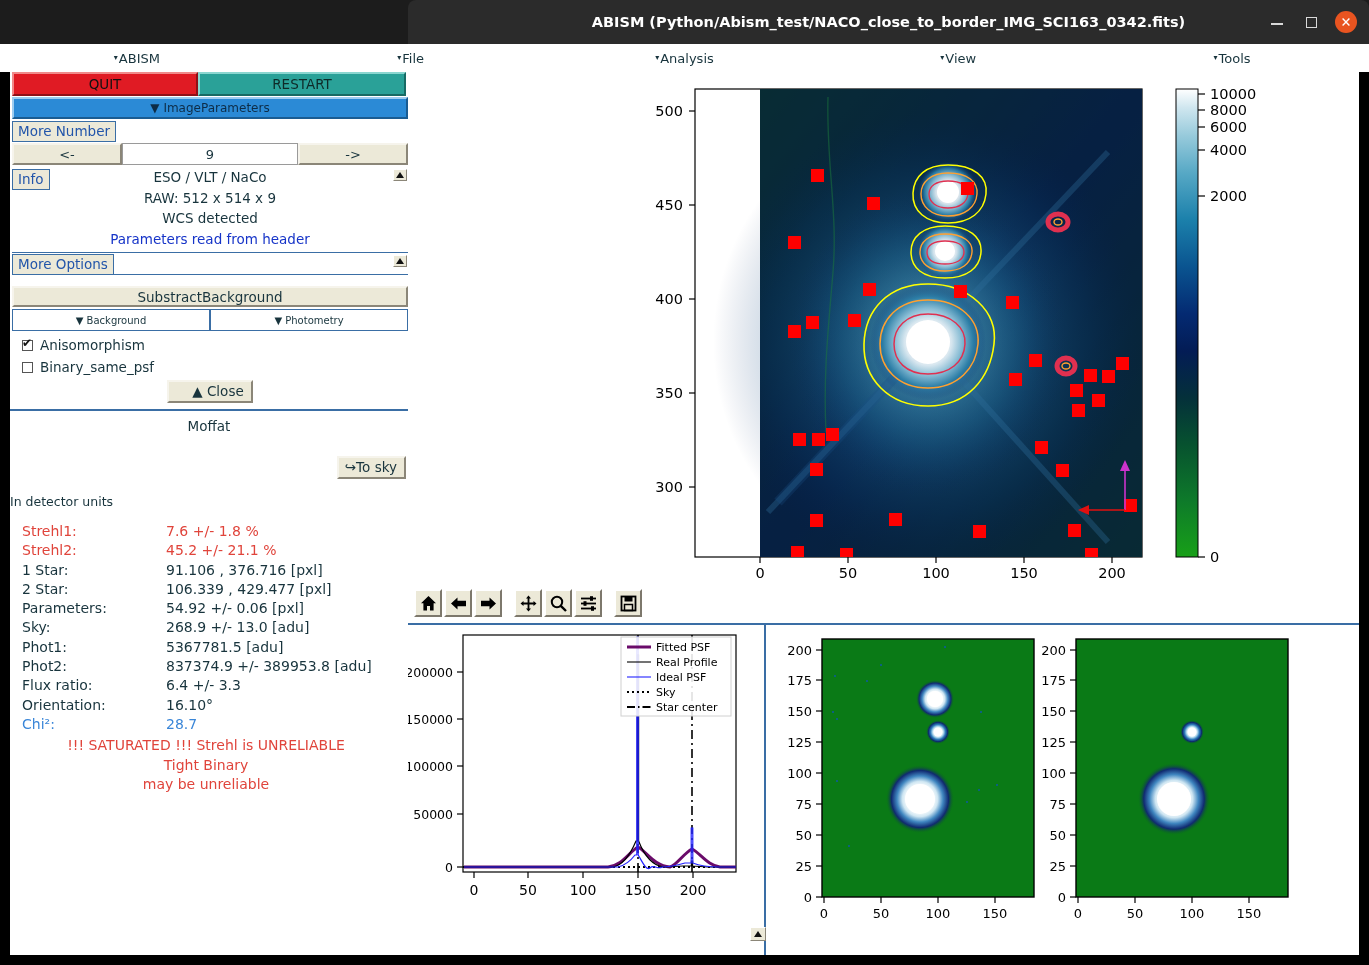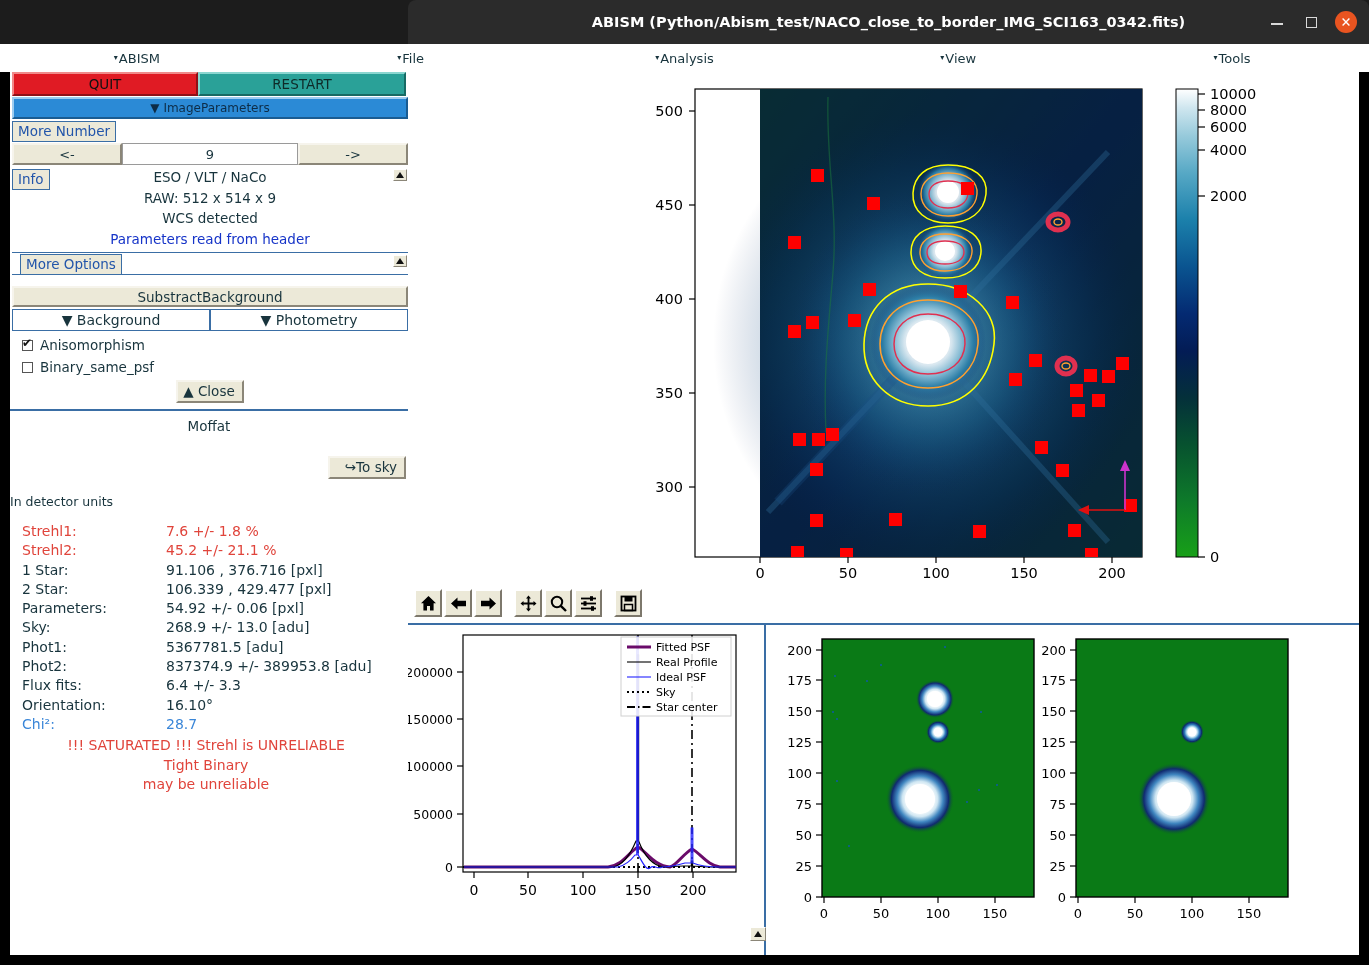--- a/index.html
+++ b/index.html
@@ -134,47 +134,47 @@
     width: 396px; height: 21px; background: #ece9d8;
     border-top: 2px solid #f6f4ec; border-left: 2px solid #f6f4ec;
     border-right: 2px solid #8b8678; border-bottom: 2px solid #8b8678;
     display: flex; align-items: center; justify-content: center;
     font-size: 13.5px; color: #18343d; cursor: pointer;
   }
   .two-cols { display: flex; width: 396px; margin-left: 2px; margin-top: 2px; }
   .col-btn {
     flex: 1; height: 22px; background: #ffffff; border: 1px solid #3a6ea5;
     display: flex; align-items: center; justify-content: center;
-    font-size: 14px; color: #18343d; cursor: pointer;
+    font-size: 10px; color: #18343d; cursor: pointer;
   }
   .chk-row { display: flex; align-items: center; margin-left: 12px; margin-top: 6px; font-size: 13.5px; color: #18343d; cursor: pointer;}
   .chk {
     width: 11px; height: 11px; border: 1px solid #555; background: #fff;
     margin-right: 7px; position: relative; display: inline-block;
   }
   .chk.checked::after {
     content: "✔"; position: absolute; left: -1px; top: -5px;
     font-size: 12px; color: #111; line-height: 14px;
   }
   .close-wrap { width: 396px; margin-left: 2px; margin-top: 5px; display: flex; justify-content: center; }
   .close-btn {
     background: #ece9d8;
     border-top: 2px solid #f6f4ec; border-left: 2px solid #f6f4ec;
     border-right: 2px solid #8b8678; border-bottom: 2px solid #8b8678;
-    font-size: 13.5px; color: #18343d; padding: 1px 7px 2px 5px; cursor: pointer;
+    font-size: 13.5px; color: #18343d; padding: 1px 7px 2px 23px; cursor: pointer;
   }
   .hr-blue { width: 398px; height: 0; border-top: 2px solid #3a6ea5; margin-top: 6px; }
 
   .moffat-label { text-align: center; font-size: 13.5px; color: #18343d; margin-top: 7px; }
   .tosky-wrap { width: 398px; display: flex; justify-content: flex-end; padding-right: 2px; margin-top: 22px; }
   .tosky-btn {
     background: #ece9d8;
     border-top: 2px solid #f6f4ec; border-left: 2px solid #f6f4ec;
     border-right: 2px solid #8b8678; border-bottom: 2px solid #8b8678;
-    font-size: 13.5px; color: #18343d; padding: 1px 7px 2px 15px; cursor: pointer;
+    font-size: 13.5px; color: #18343d; padding: 1px 7px 2px 6px; cursor: pointer;
   }
   .detunits { font-size: 12.5px; color: #18343d; margin-top: 15px; }
 
   .results { margin-top: 13px; margin-left: 12px; }
   .res-row { display: flex; font-size: 14px; line-height: 19.3px; color: #18343d; }
   .res-key { width: 144px; }
   .res-val { }
   .res-row.red .res-key, .res-row.red .res-val { color: #e0443b; }
   .res-row.blue .res-key, .res-row.blue .res-val { color: #3a86d8; }
   .warn { text-align: center; color: #e0443b; font-size: 14px; line-height: 19.3px; width: 380px; margin-left: -6px; }
@@ -294,21 +294,21 @@
       <div class="scroll-up-tri">
             <span class="tri-up"></span>
           </div>
       <div class="info-line">ESO / VLT / NaCo</div>
       <div class="info-line">RAW: 512 x 514 x 9</div>
       <div class="info-line">WCS detected</div>
       <div class="info-line blue">Parameters read from header</div>
     </div>
 
     <div class="moreopt-row">
-      <div style="position:absolute;left:8px;top:-1px;">
+      <div style="position:absolute;left:0;top:-1px;">
         <span class="tagbtn">More Options</span>
       </div>
       <div class="scroll-up-tri" style="top:0;">
             <span class="tri-up"></span>
           </div>
     </div>
 
     <div class="sb-row">
       <div class="sb-btn">SubstractBackground</div>
     </div>
@@ -368,21 +368,21 @@
       </div>
       <div class="res-row">
         <span class="res-key">Phot1:</span>
         <span class="res-val">5367781.5 [adu]</span>
       </div>
       <div class="res-row">
         <span class="res-key">Phot2:</span>
         <span class="res-val">837374.9 +/- 389953.8 [adu]</span>
       </div>
       <div class="res-row">
-        <span class="res-key">Flux fits:</span>
+        <span class="res-key">Flux ratio:</span>
         <span class="res-val">6.4 +/- 3.3</span>
       </div>
       <div class="res-row">
         <span class="res-key">Orientation:</span>
         <span class="res-val">16.10°</span>
       </div>
       <div class="res-row blue">
         <span class="res-key">Chi²:</span>
         <span class="res-val">28.7</span>
       </div>

